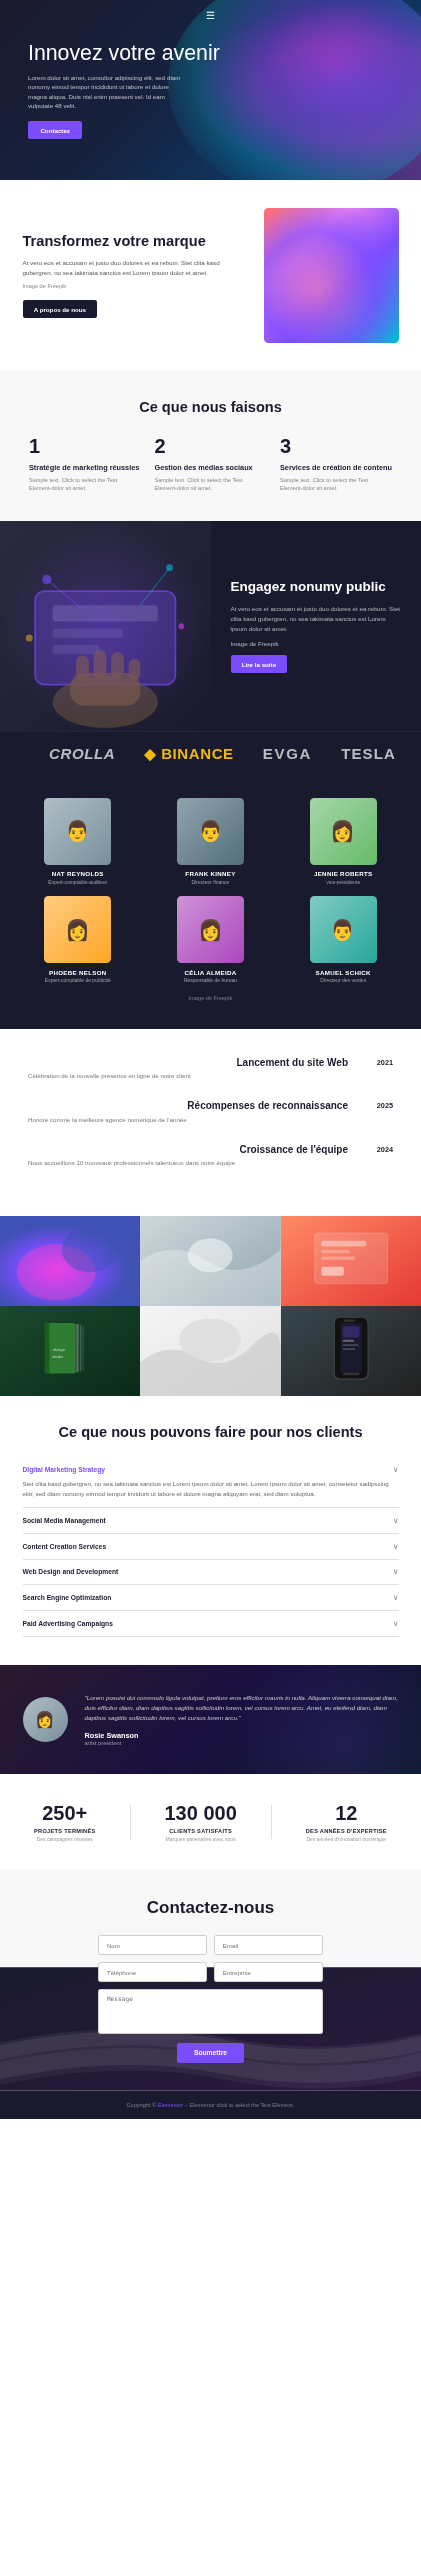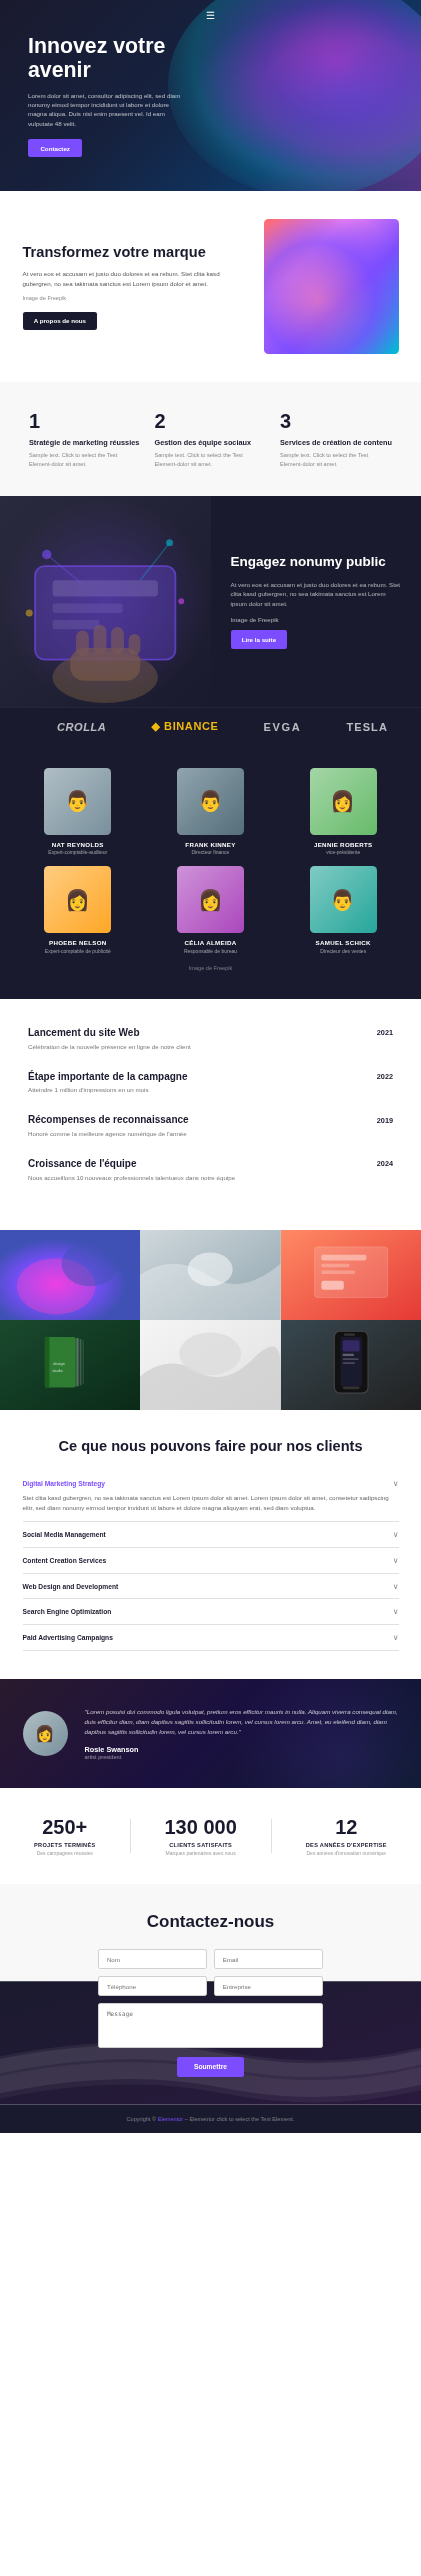--- a/index.html
+++ b/index.html
@@ -36,21 +36,21 @@
       position: absolute;
       top: 10px; left: 50%;
       transform: translateX(-50%);
       color: #fff;
       font-size: 10px;
       z-index: 10;
     }
     .hero h1 {
       color: #fff;
       font-size: 21.3px;
-      font-weight: 700;
+      font-weight: 400;
       line-height: 1.15;
       z-index: 2;
       max-width: 197px;
       margin-bottom: 7.9px;
     }
     .hero-body {
       color: rgba(255,255,255,0.7);
       font-size: 6.2px;
       max-width: 157px;
       z-index: 2;
@@ -224,21 +224,21 @@
     .logos-section {
       background: #1a1a2e;
       padding: 12.4px 22.5px;
       display: flex;
       align-items: center;
       justify-content: space-around;
       border-top: 0.6px solid rgba(255,255,255,0.05);
     }
     .logo-item {
       color: rgba(255,255,255,0.7);
-      font-size: 11px;
+      font-size: 15px;
       font-weight: 700;
       letter-spacing: 0.6px;
       margin-left: 24px;
     }
     .logo-item.crolla { font-style: italic; }
     .logo-item.binance { color: #f0b90b; }
     .logo-item.evga { letter-spacing: 1.7px; }
     .logo-item.tesla { letter-spacing: 1.1px; }
 
     
@@ -309,20 +309,21 @@
       font-weight: 700;
       color: #1a1a2e;
       padding-top: 1.1px;
       flex-shrink: 0;
     }
     .timeline-content h3 {
       font-size: 10px;
       font-weight: 800;
       color: #1a1a2e;
       margin-bottom: 3.4px;
+      text-align: right;
     }
     .timeline-content p {
       font-size: 6.2px;
       color: #777;
       line-height: 1.5;
     }
 
     
     .gallery-section {
       display: grid;
@@ -574,29 +575,30 @@
   <div class="transform-text">
     <h2>Transformez votre marque</h2>
     <p>At vero eos et accusam et justo duo dolores et ea rebum. Stet clita kasd gubergren, no sea takimata sanctus est Lorem ipsum dolor et amet.</p>
     <p class="img-caption">Image de Freepik</p>
     <button class="transform-btn">A propos de nous</button>
   </div>
   <div class="transform-image"></div>
 </section>
 
 <section class="services-section">
+  <h2>Ce que nous faisons</h2>
   <div class="services-grid">
     <div class="service-card">
       <div class="service-number">1</div>
       <div class="service-title">Stratégie de marketing réussies</div>
       <p class="service-text">Sample text. Click to select the Test Element-dolor sit amet.</p>
     </div>
     <div class="service-card">
       <div class="service-number">2</div>
-      <div class="service-title">Gestion des équipe sociaux</div>
+      <div class="service-title">Gestion des médias sociaux</div>
       <p class="service-text">Sample text. Click to select the Test Element-dolor sit amet.</p>
     </div>
     <div class="service-card">
       <div class="service-number">3</div>
       <div class="service-title">Services de création de contenu</div>
       <p class="service-text">Sample text. Click to select the Test Element-dolor sit amet.</p>
     </div>
   </div>
 </section>
 
@@ -680,31 +682,24 @@
 <section class="timeline-section">
   <div class="timeline-item">
     <div class="timeline-content">
       <h3>Lancement du site Web</h3>
       <p>Célébration de la nouvelle présence en ligne de notre client</p>
     </div>
     <div class="timeline-year">2021</div>
   </div>
   <div class="timeline-item">
     <div class="timeline-content">
-      <h3>Étape importante de la campagne</h3>
-      <p>Atteindre 1 million d'impressions en un mois</p>
-    </div>
-    <div class="timeline-year">2022</div>
-  </div>
-  <div class="timeline-item">
-    <div class="timeline-content">
       <h3>Récompenses de reconnaissance</h3>
       <p>Honoré comme la meilleure agence numérique de l'année</p>
     </div>
-    <div class="timeline-year">2019</div>
+    <div class="timeline-year">2025</div>
   </div>
   <div class="timeline-item">
     <div class="timeline-content">
       <h3>Croissance de l'équipe</h3>
       <p>Nous accueillons 10 nouveaux professionnels talentueux dans notre équipe</p>
     </div>
     <div class="timeline-year">2024</div>
   </div>
 </section>
 

